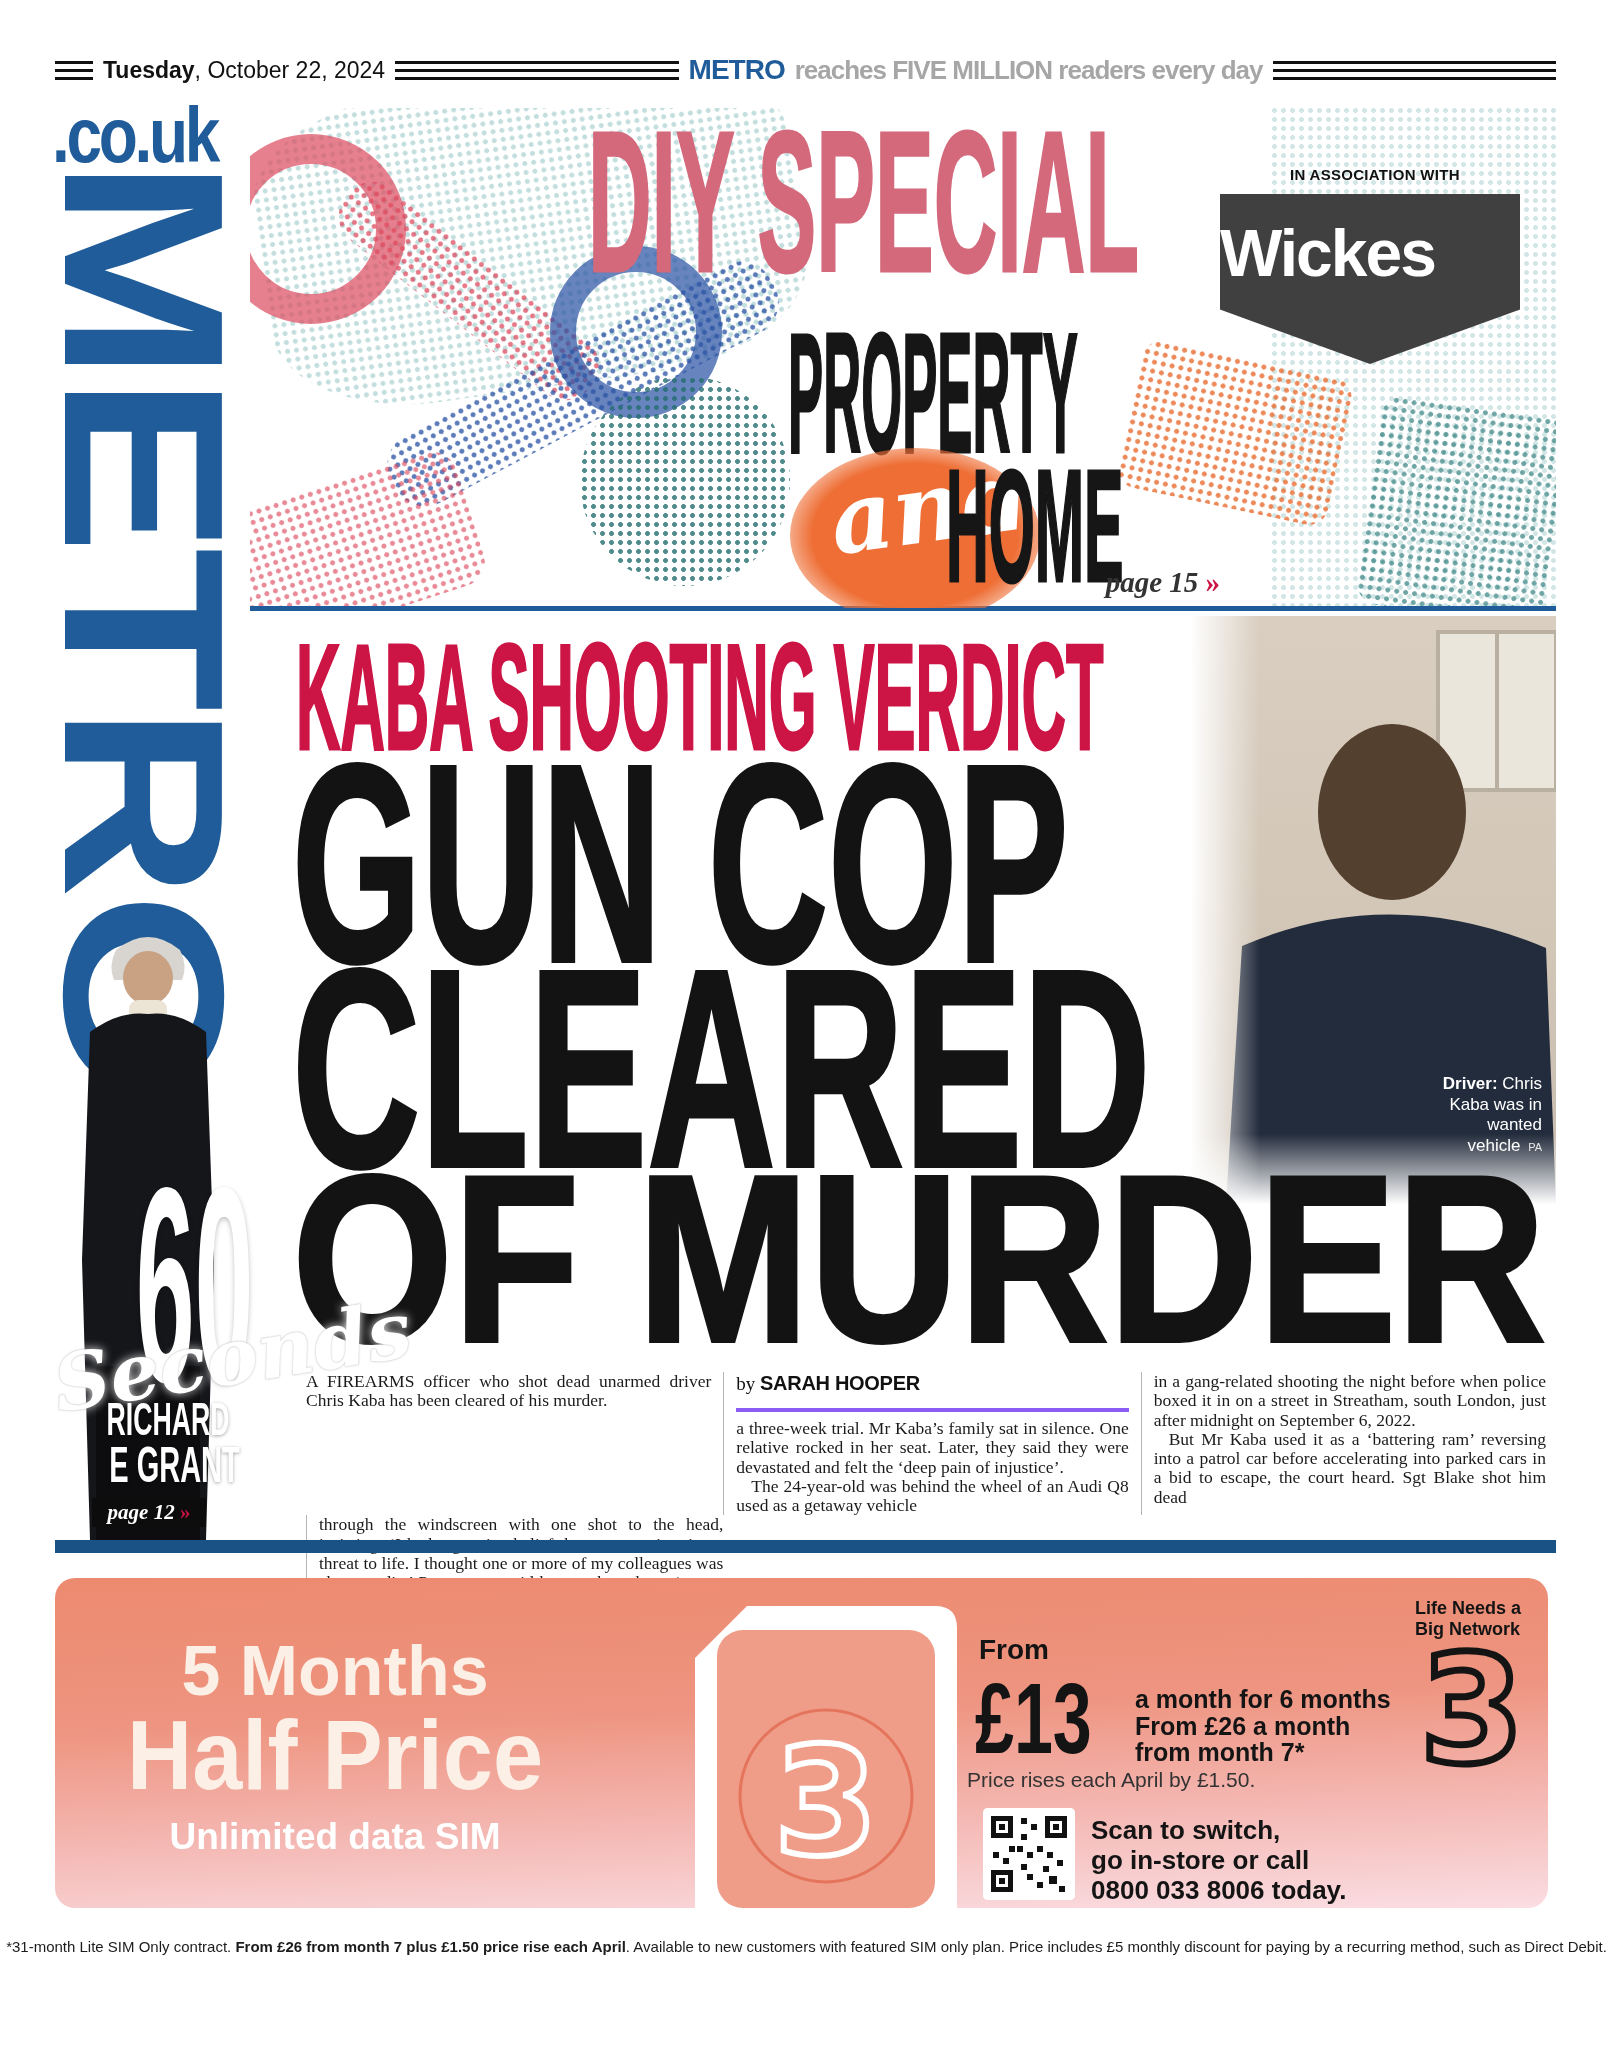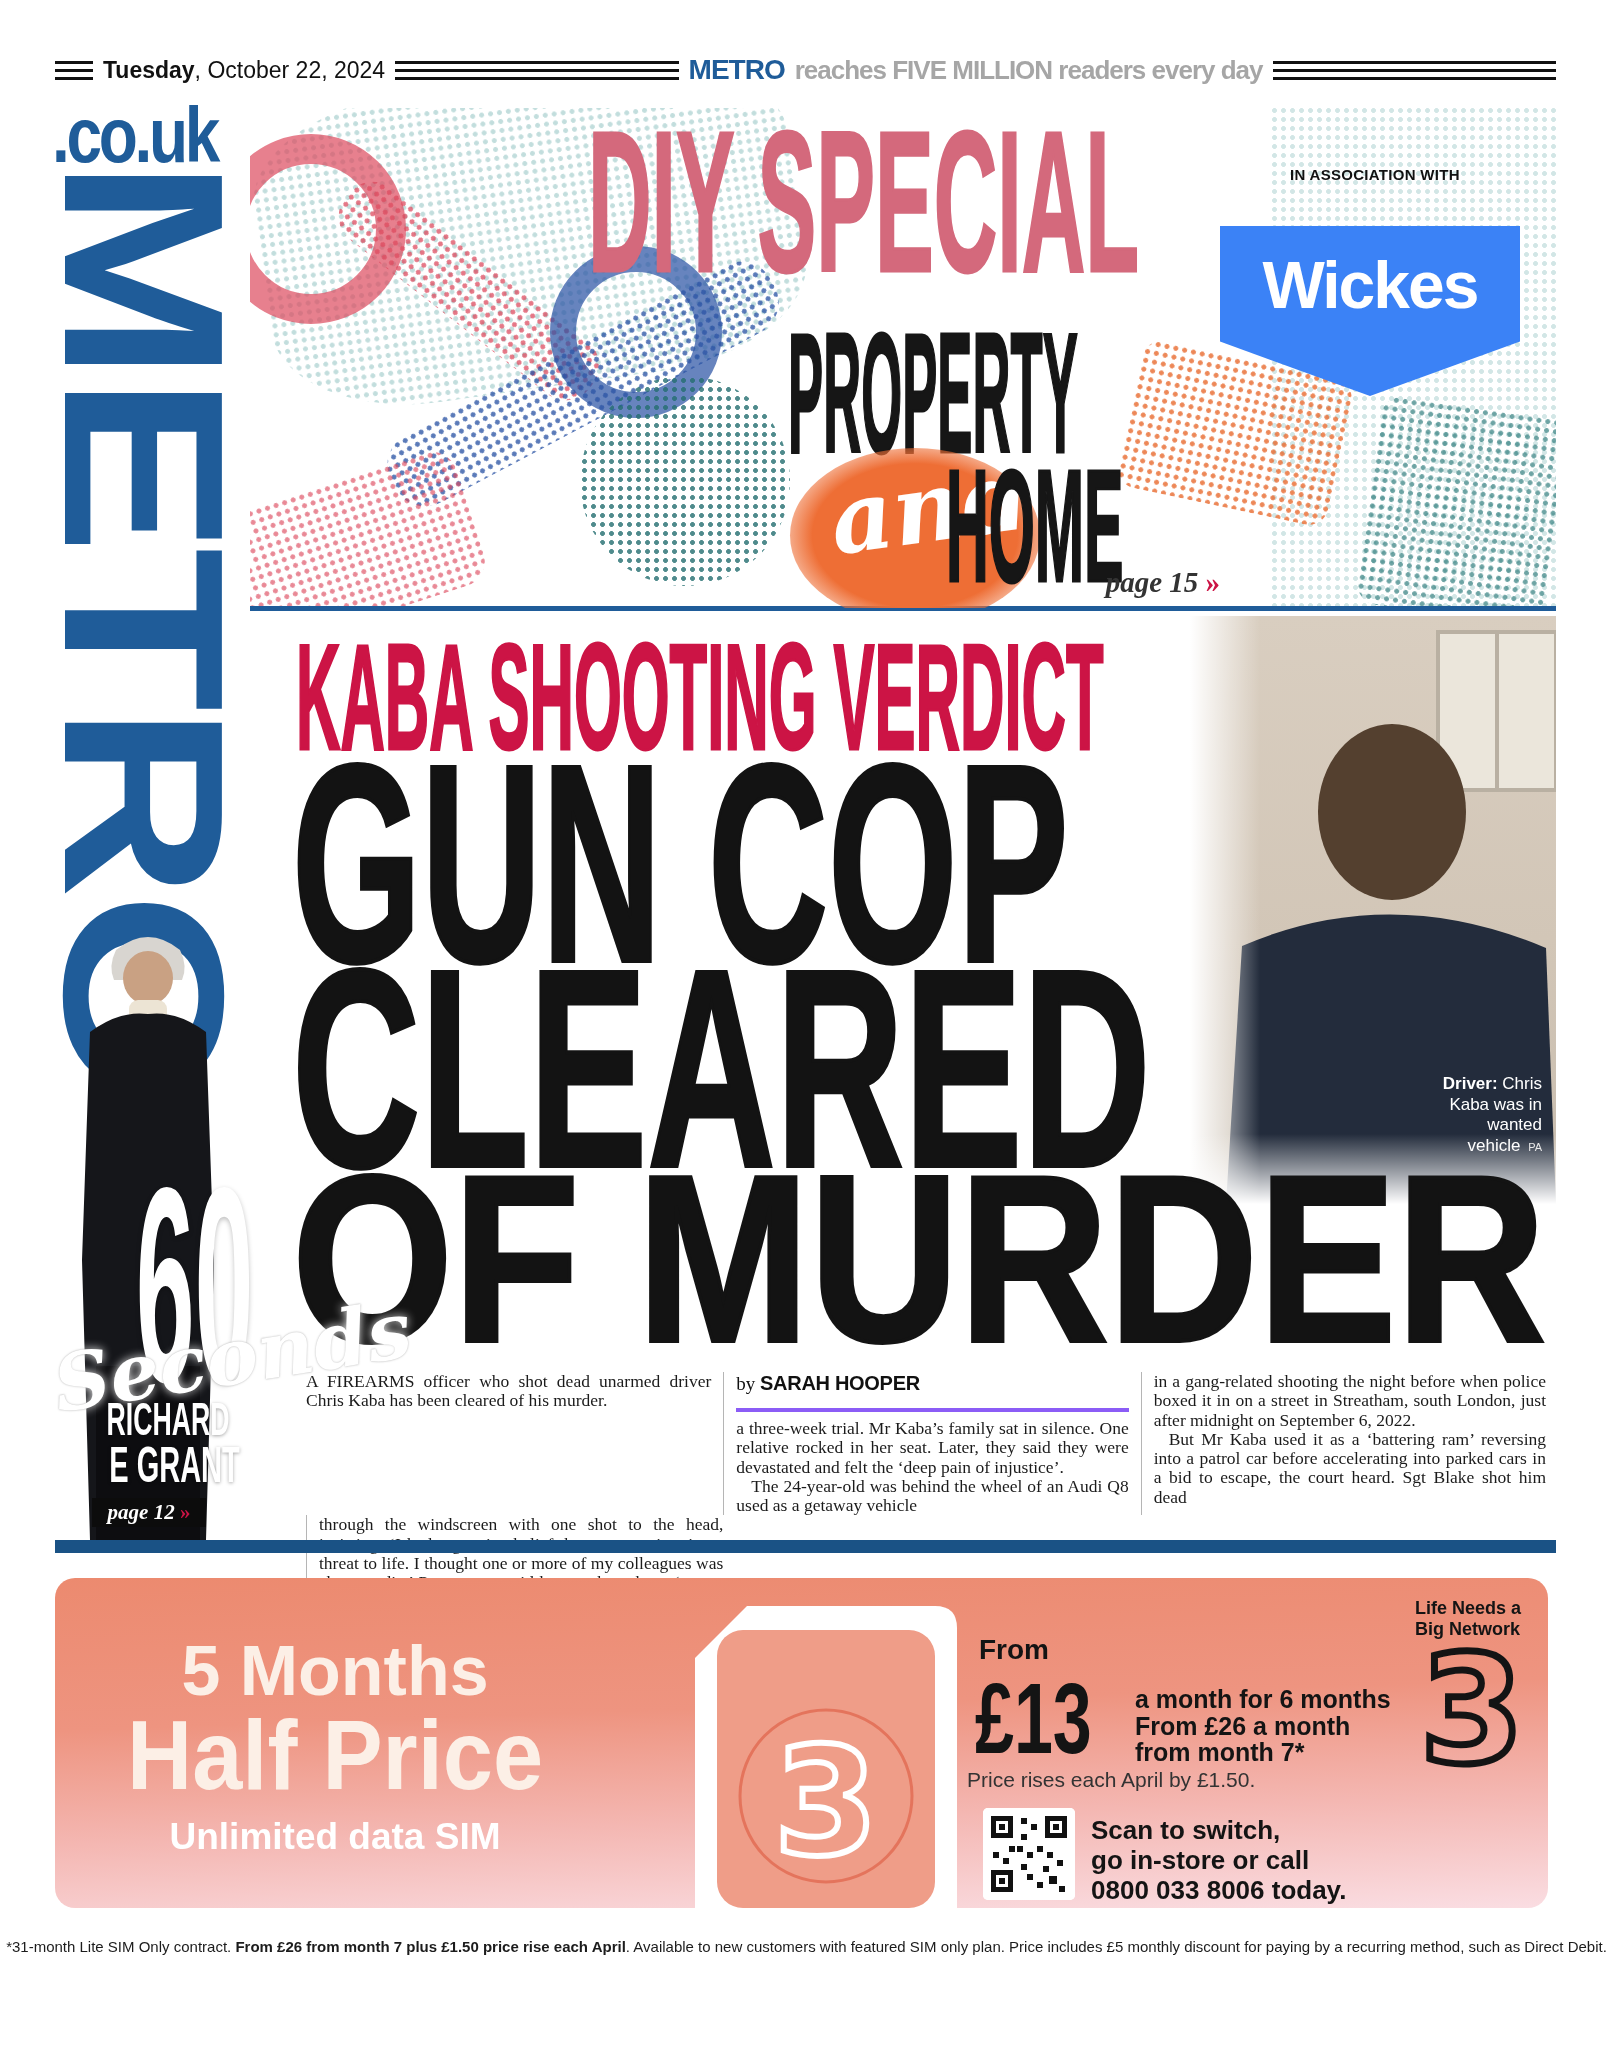--- a/index.html
+++ b/index.html
@@ -21,22 +21,22 @@
 
   
   .domain{left:52px;top:96px;font-weight:bold;font-size:78px;letter-spacing:-4px;color:#1f5c99;transform:scaleX(.82);transform-origin:left top;line-height:1;}
   .vlogo{left:232px;top:158px;transform-origin:0 0;transform:rotate(90deg) scale(1.18,1);
          font-weight:bold;font-size:228px;line-height:176px;letter-spacing:-6px;color:#1f5c99;white-space:nowrap;}
 
   
   .banner{left:250px;top:108px;width:1306px;height:500px;overflow:hidden;background:#fff;}
   .ht{position:absolute;background-image:radial-gradient(circle,var(--c) 34%,transparent 40%);background-size:9px 9px;}
   .assoc{left:1040px;top:58px;font-weight:bold;font-size:15px;letter-spacing:.3px;color:#111;z-index:3;}
-  .wickes{left:970px;top:86px;width:300px;height:170px;background:#3b82f6;z-index:3;
-          clip-path:polygon(0 0,100% 0,100% 68%,50% 100%,0 68%);text-align:center;margin-top:32px;}
+  .wickes{left:970px;top:86px;width:300px;height:170px;background:#404040;z-index:3;
+          clip-path:polygon(0 0,100% 0,100% 68%,50% 100%,0 68%);text-align:left;}
   .wickes span{display:inline-block;margin-top:26px;font-weight:bold;font-size:66px;line-height:1;color:#fff;letter-spacing:-2px;}
   .diy{left:338px;top:-6px;font-weight:bold;font-size:200px;line-height:1;color:#d4697c;z-index:2;-webkit-text-stroke:3px #d4697c;}
   .property{left:538px;top:200px;font-weight:bold;font-size:170px;line-height:1;color:#161616;z-index:2;-webkit-text-stroke:3px #161616;}
   .splash{left:540px;top:340px;width:250px;height:175px;z-index:2;border-radius:50%;
           background:radial-gradient(ellipse at 50% 50%,#ee6e35 0 58%,rgba(238,110,53,.55) 72%,transparent 76%);}
   .andw{left:580px;top:352px;font-style:italic;font-weight:bold;font-size:96px;line-height:1;color:#fff;
         font-family:"DejaVu Serif",serif;transform:rotate(-8deg);z-index:3;}
   .home{left:696px;top:338px;font-weight:bold;font-size:160px;line-height:1;color:#161616;z-index:3;-webkit-text-stroke:3px #161616;}
   .page15{left:815px;top:458px;width:155px;text-align:right;font-style:italic;font-weight:bold;font-size:29px;
           color:#333;font-family:"Liberation Serif",serif;z-index:3;}

